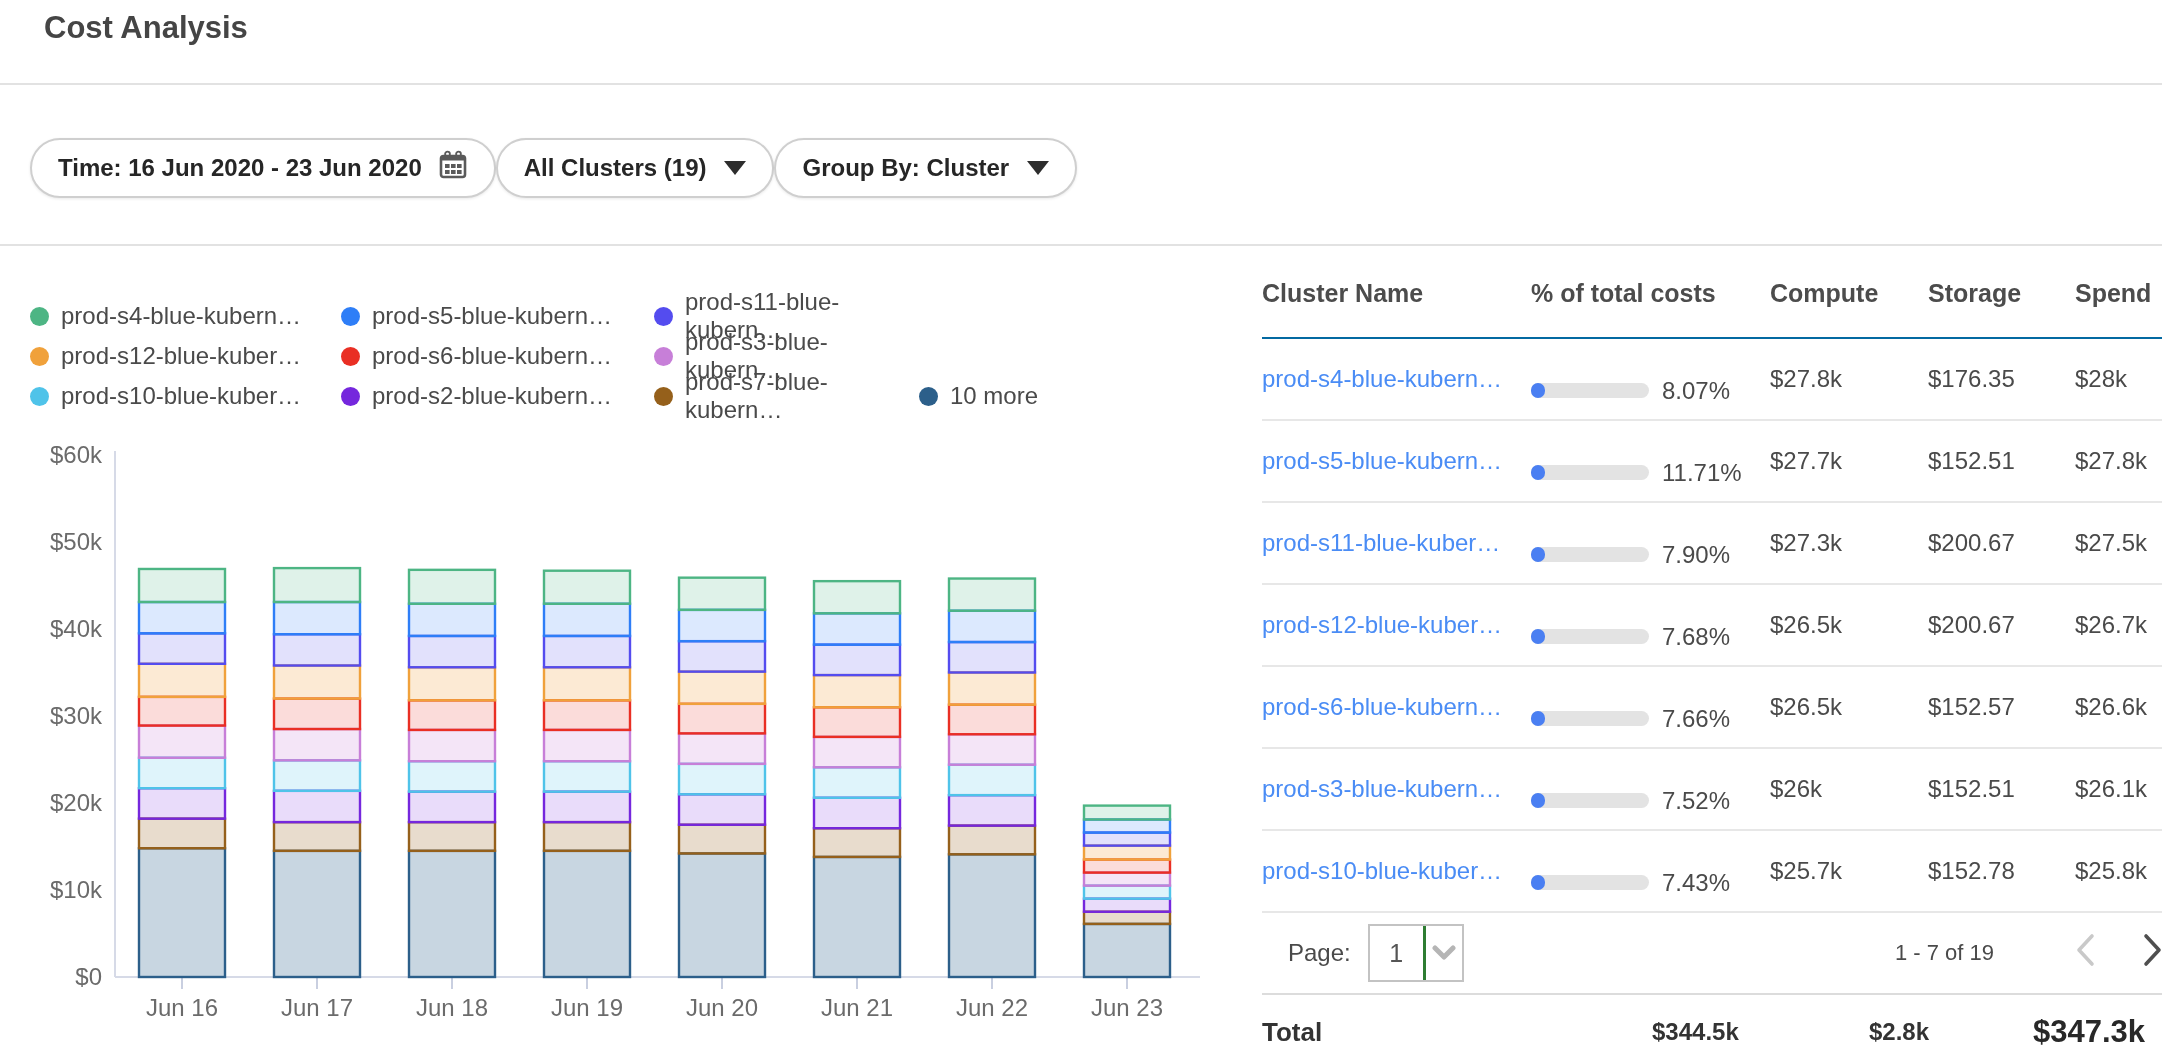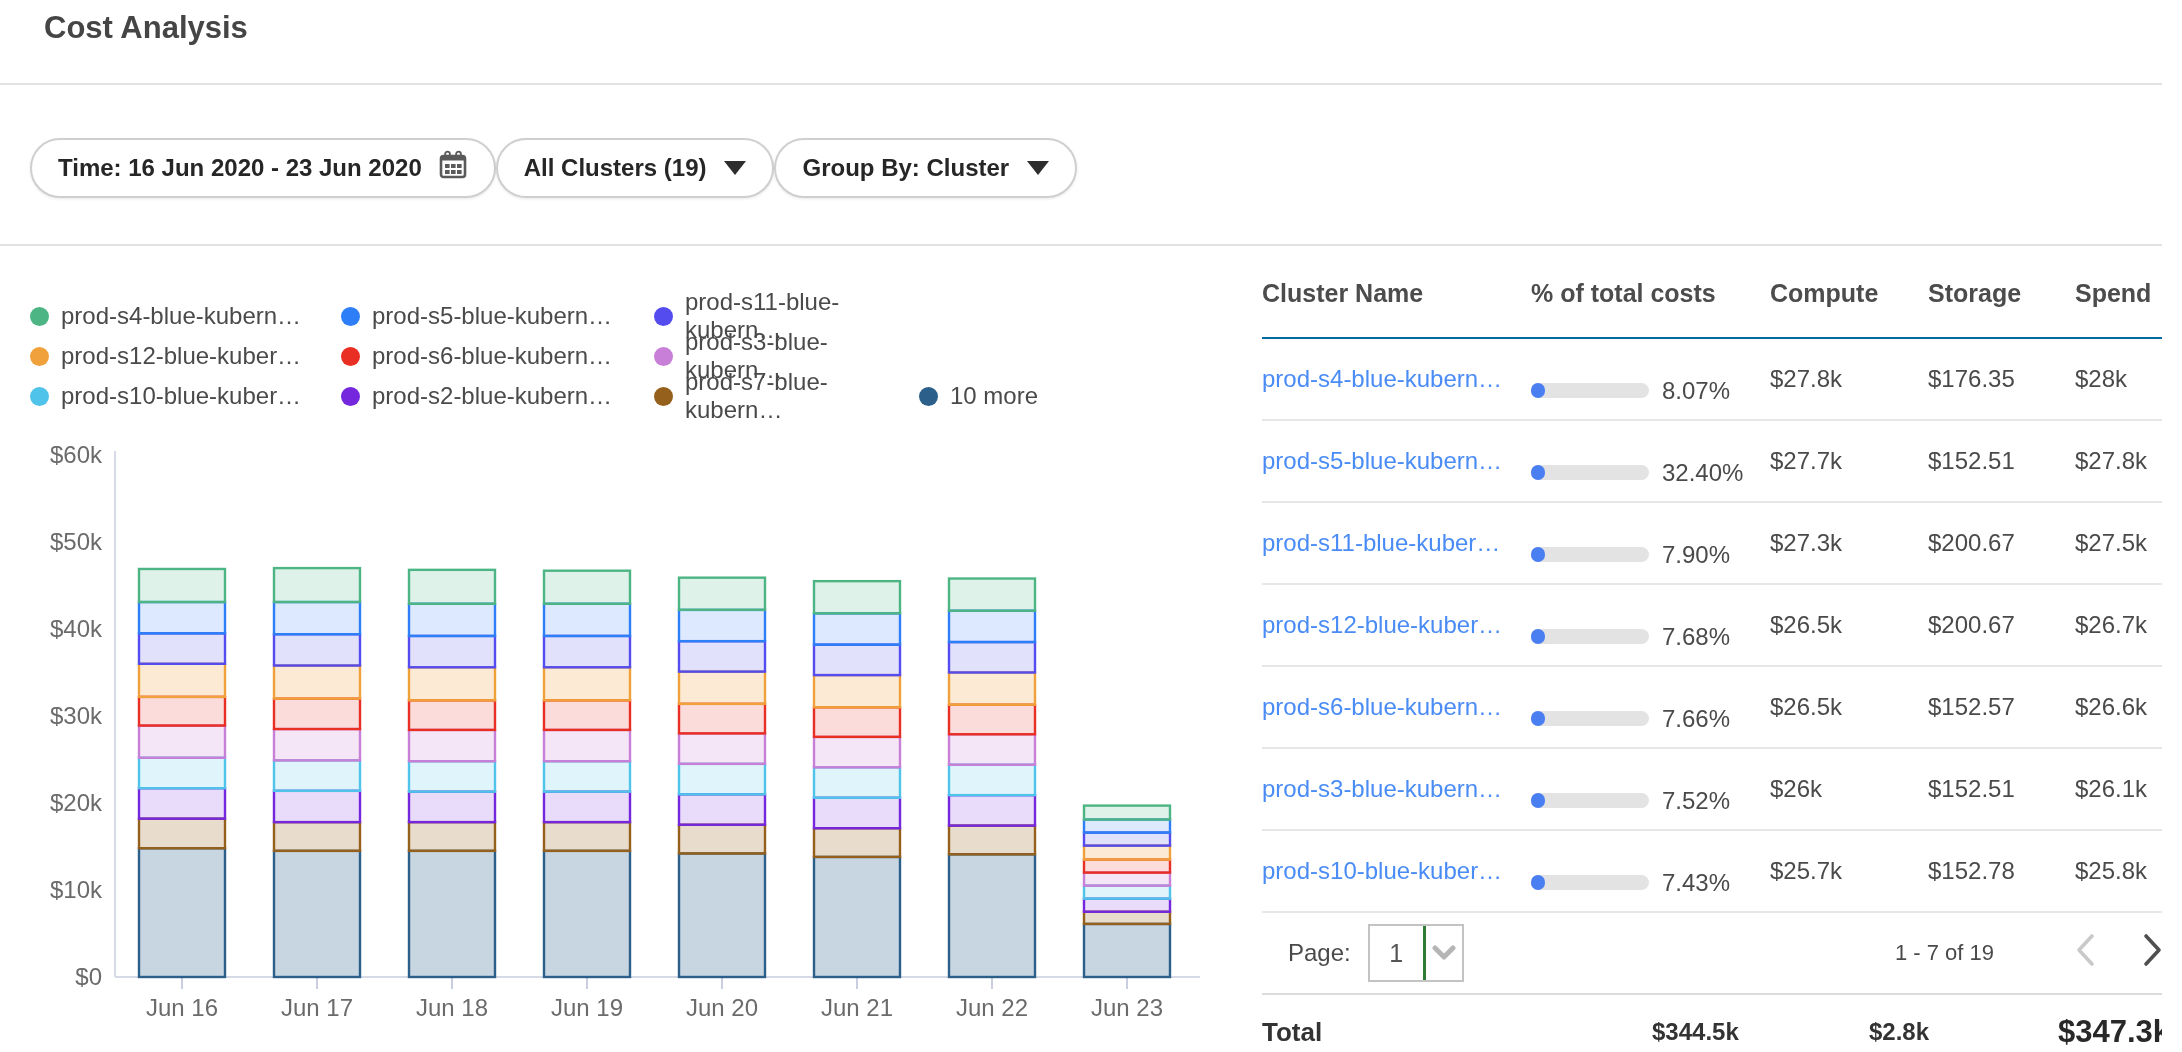--- a/index.html
+++ b/index.html
@@ -47,21 +47,21 @@
   .selcaret{width:36px;display:flex;align-items:center;justify-content:center;}
   .rangetext{position:absolute;right:188px;font-size:22px;}
   .chevprev{position:absolute;right:84px;top:50%;transform:translateY(-50%);cursor:default;}
   .chevnext{position:absolute;right:16px;top:50%;transform:translateY(-50%);cursor:pointer;}
 
   .totalrow{position:relative;height:74px;font-weight:700;color:#333;}
   .totalrow span{position:absolute;top:50%;transform:translateY(-50%);}
   .t-label{left:0;font-size:26px;}
   .t-compute{left:390px;font-size:24px;}
   .t-storage{left:607px;font-size:24px;}
-  .t-spend{left:796px;font-size:31px;color:#282828;}
+  .t-spend{left:771px;font-size:31px;color:#282828;}
 </style>
 </head>
 <body>
 
 <div id="root">
 
   <div class="page-title">Cost Analysis</div>
   <div class="hr1"></div>
 
   <div class="filters">
@@ -272,21 +272,21 @@
           <div class="vcell">$27.8k</div>
           <div class="vcell">$176.35</div>
           <div class="scell">$28k</div>
         </div>
         <div class="trow">
           <div><span class="link" style="color: rgb(74, 140, 245);">prod-s5-blue-kubern…</span></div>
           <div class="pctcell">
             <span class="ptrack">
               <span class="pfill" style="width: 14px; background: rgb(74, 127, 242);"></span>
             </span>
-            <span class="pcttext">32.40%</span>
+            <span class="pcttext">11.71%</span>
           </div>
           <div class="vcell">$27.7k</div>
           <div class="vcell">$152.51</div>
           <div class="scell">$27.8k</div>
         </div>
         <div class="trow">
           <div><span class="link" style="color: rgb(74, 140, 245);">prod-s11-blue-kuber…</span></div>
           <div class="pctcell">
             <span class="ptrack">
               <span class="pfill" style="width: 14px; background: rgb(74, 127, 242);"></span>

